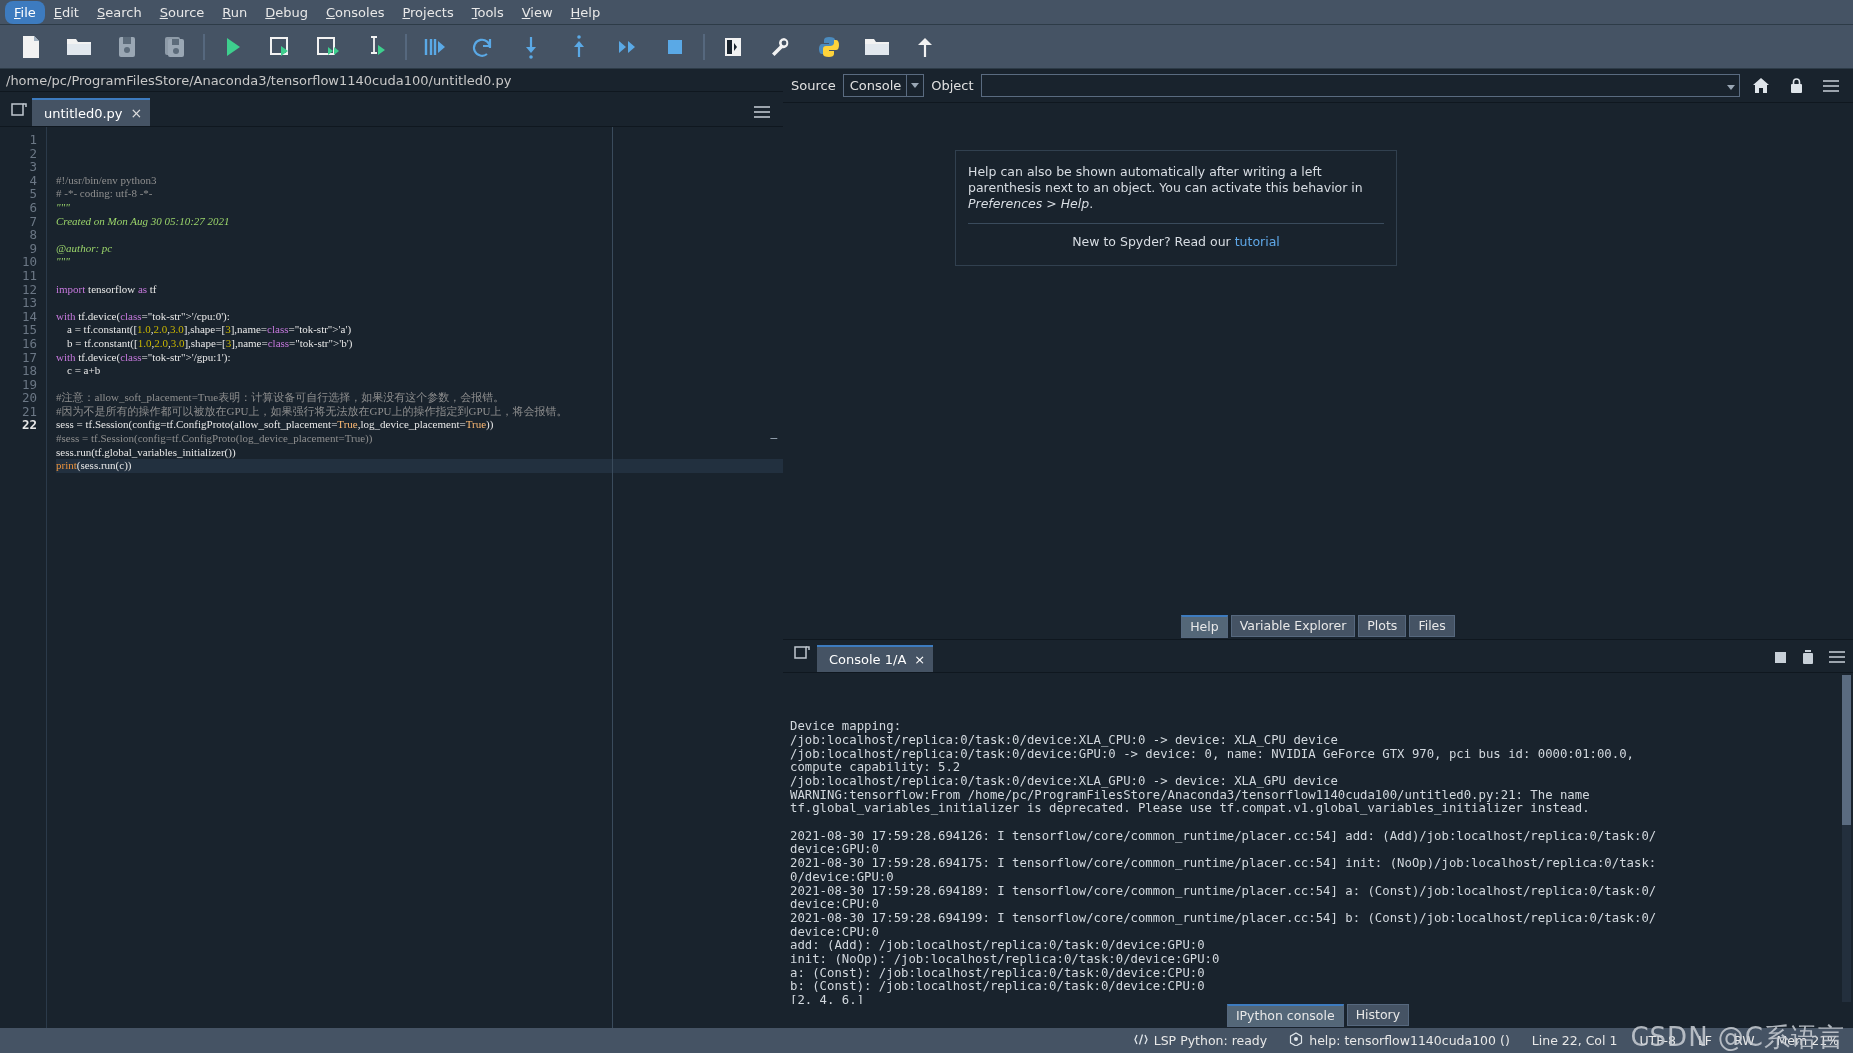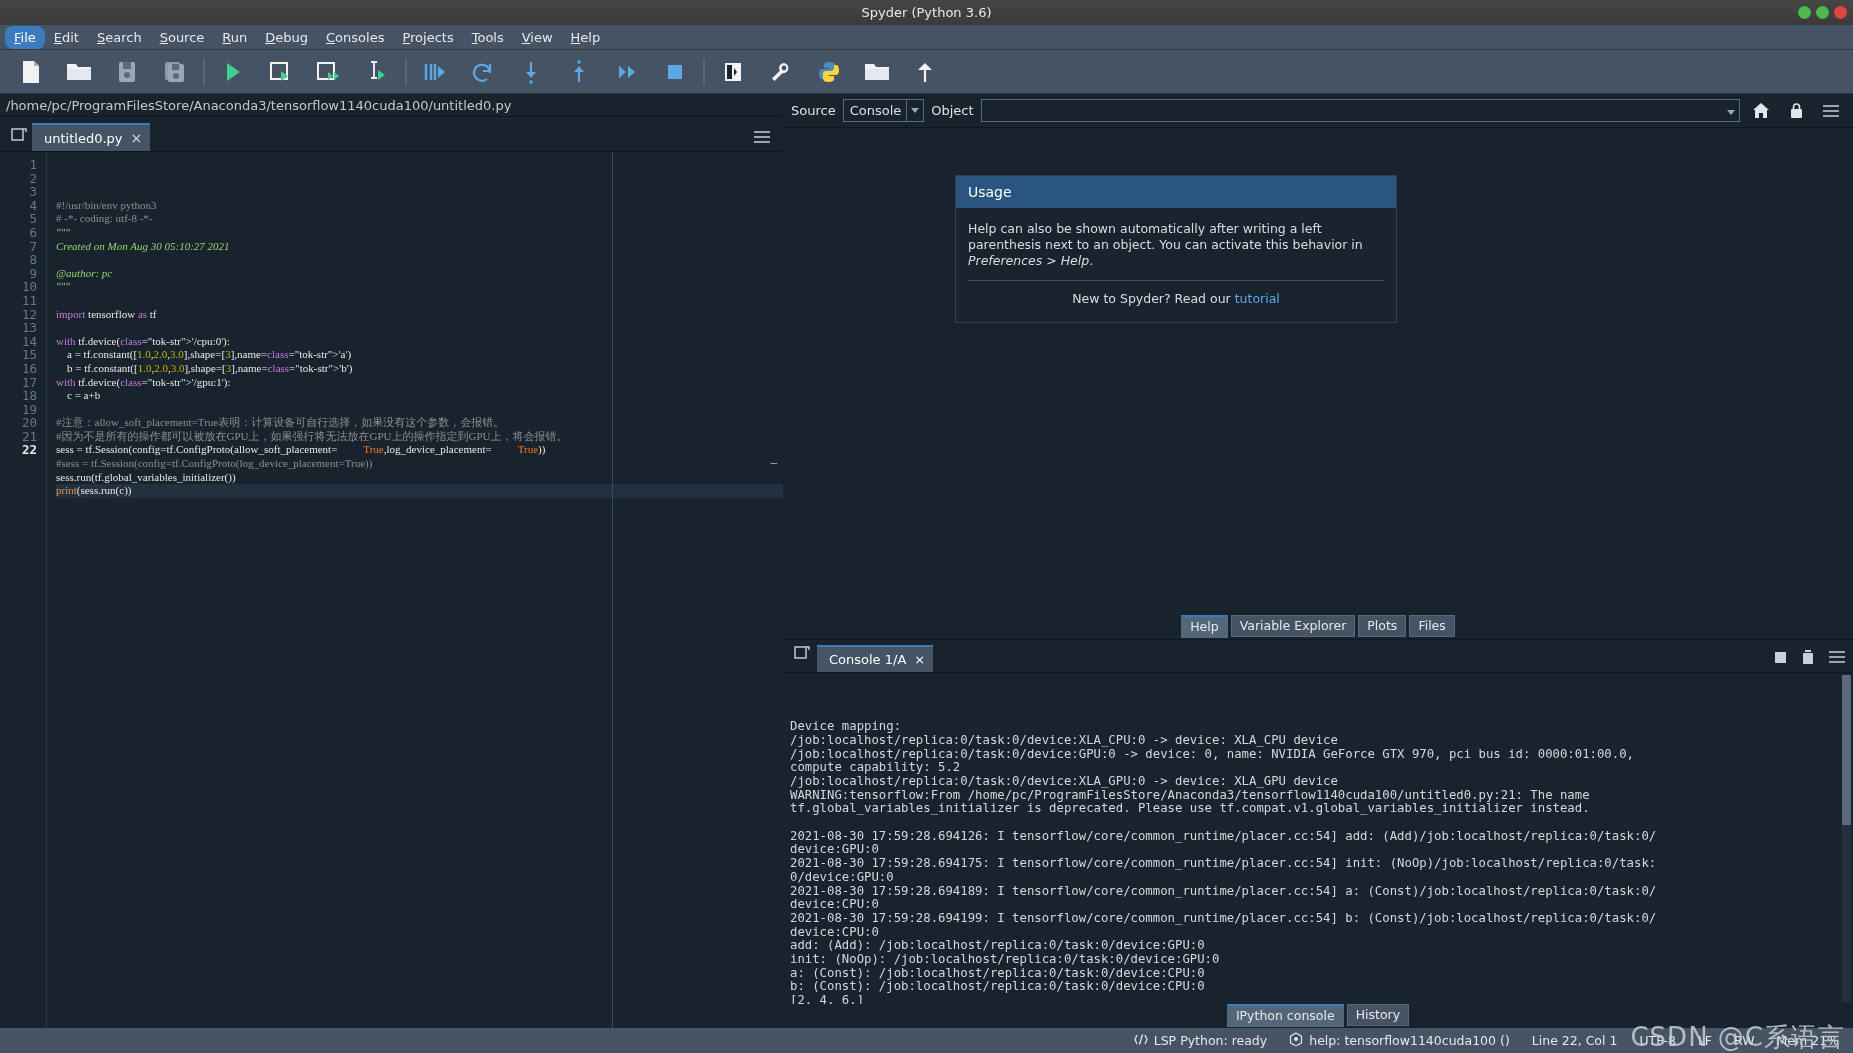--- a/index.html
+++ b/index.html
@@ -98,21 +98,21 @@
     font-size:11px; line-height:13.6px; white-space:pre; color:#e8e8e8;
     position:relative; overflow:hidden;
   }
   .code .ln { height:13.6px; }
   .code .ln.curline { background:#22303f; }
   .tok-com { color:#8f8f8f; }
   .tok-str { color:#9ad46a; font-style:italic; }
   .tok-kw  { color:#c678dd; }
   .tok-num { color:#c8b500; }
   .tok-fn  { color:#e8913c; }
-  .tok-bool{ color:#f97316;margin-left:26px; }
+  .tok-bool{ color:#fdba74; }
   .edge-line {
     position:absolute; left:565px; top:0; bottom:0; width:1px; background:#3a4b5c;
   }
   .code-scroll-mark { position:absolute; right:6px; top:305px; color:#9aa7b4; font-size:11px;}
 
   
   .help-topbar {
     height:33px; background:#19232d; display:flex; align-items:center;
     gap:7px; padding:0 8px; flex:0 0 33px;
   }
@@ -193,28 +193,20 @@
     position:absolute; right:8px; bottom:-2px; font-size:26px; color:#c9ced4;
     opacity:.85; font-family:"DejaVu Sans","Liberation Sans",sans-serif; letter-spacing:1px;
     pointer-events:none; white-space:nowrap;
   }
 </style>
 </head>
 <body>
 
 <div class="app">
 
-  <div class="titlebar">
-    <span>Spyder (Python 3.6)</span>
-    <div class="win-btns">
-      <span class="wb min"></span>
-      <span class="wb max"></span>
-      <span class="wb close"></span>
-    </div>
-  </div>
 
   <div class="menubar" id="menubar">
       <div class="menu-item active"><u>F</u>ile</div>
       <div class="menu-item"><u>E</u>dit</div>
       <div class="menu-item"><u>S</u>earch</div>
       <div class="menu-item"><u>S</u>ource</div>
       <div class="menu-item"><u>R</u>un</div>
       <div class="menu-item"><u>D</u>ebug</div>
       <div class="menu-item"><u>C</u>onsoles</div>
       <div class="menu-item"><u>P</u>rojects</div>
@@ -435,21 +427,20 @@
         </div>
         <div class="hicon">
           <svg width="16" height="12" viewBox="0 0 16 12">
               <path d="M0 1h16M0 6h16M0 11h16" stroke="#c8d0d8" stroke-width="1.6"></path>
             </svg>
         </div>
       </div>
 
       <div class="help-body">
         <div class="usage-card">
-          <div class="usage-hdr">Usage</div>
           <div class="usage-body">
             <p><span>Help can also be shown automatically after writing a left parenthesis next to an object. You can activate this behavior in </span><i>Preferences &gt; Help</i><span>.</span></p>
             <div class="usage-hr"></div>
             <div class="usage-foot"><span>New to Spyder? Read our </span><span class="lnk">tutorial</span></div>
           </div>
         </div>
       </div>
 
       <div class="pane-tabs-bottom" id="helptabs">
           <div class="btab active">Help</div>

